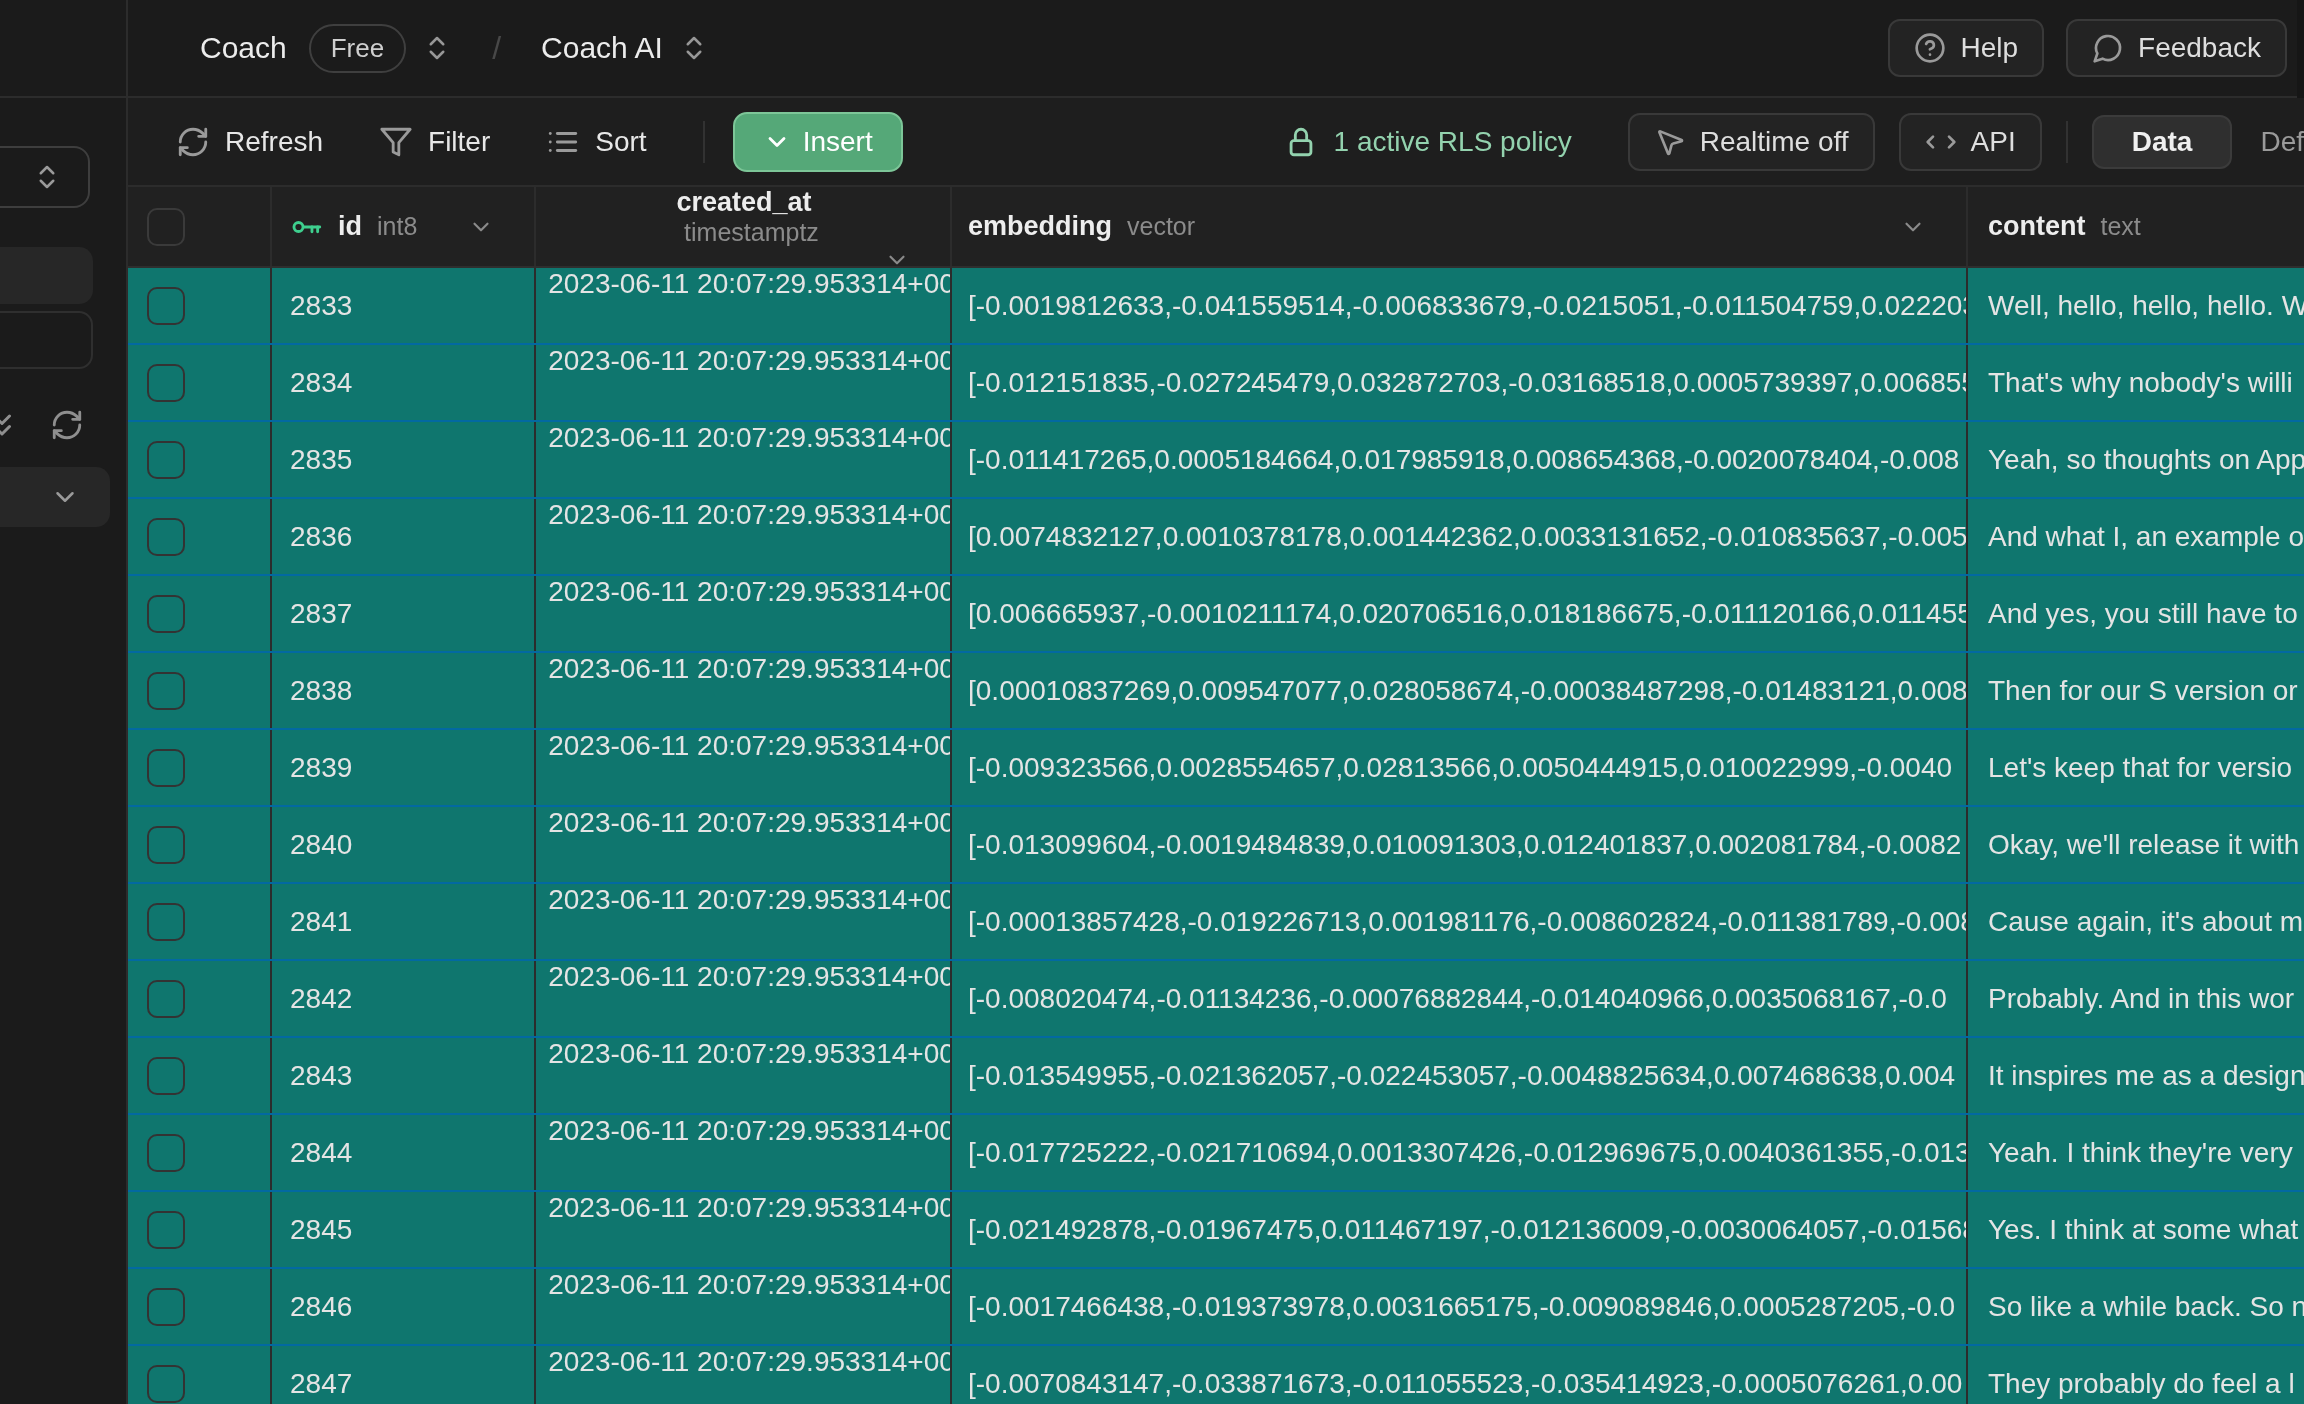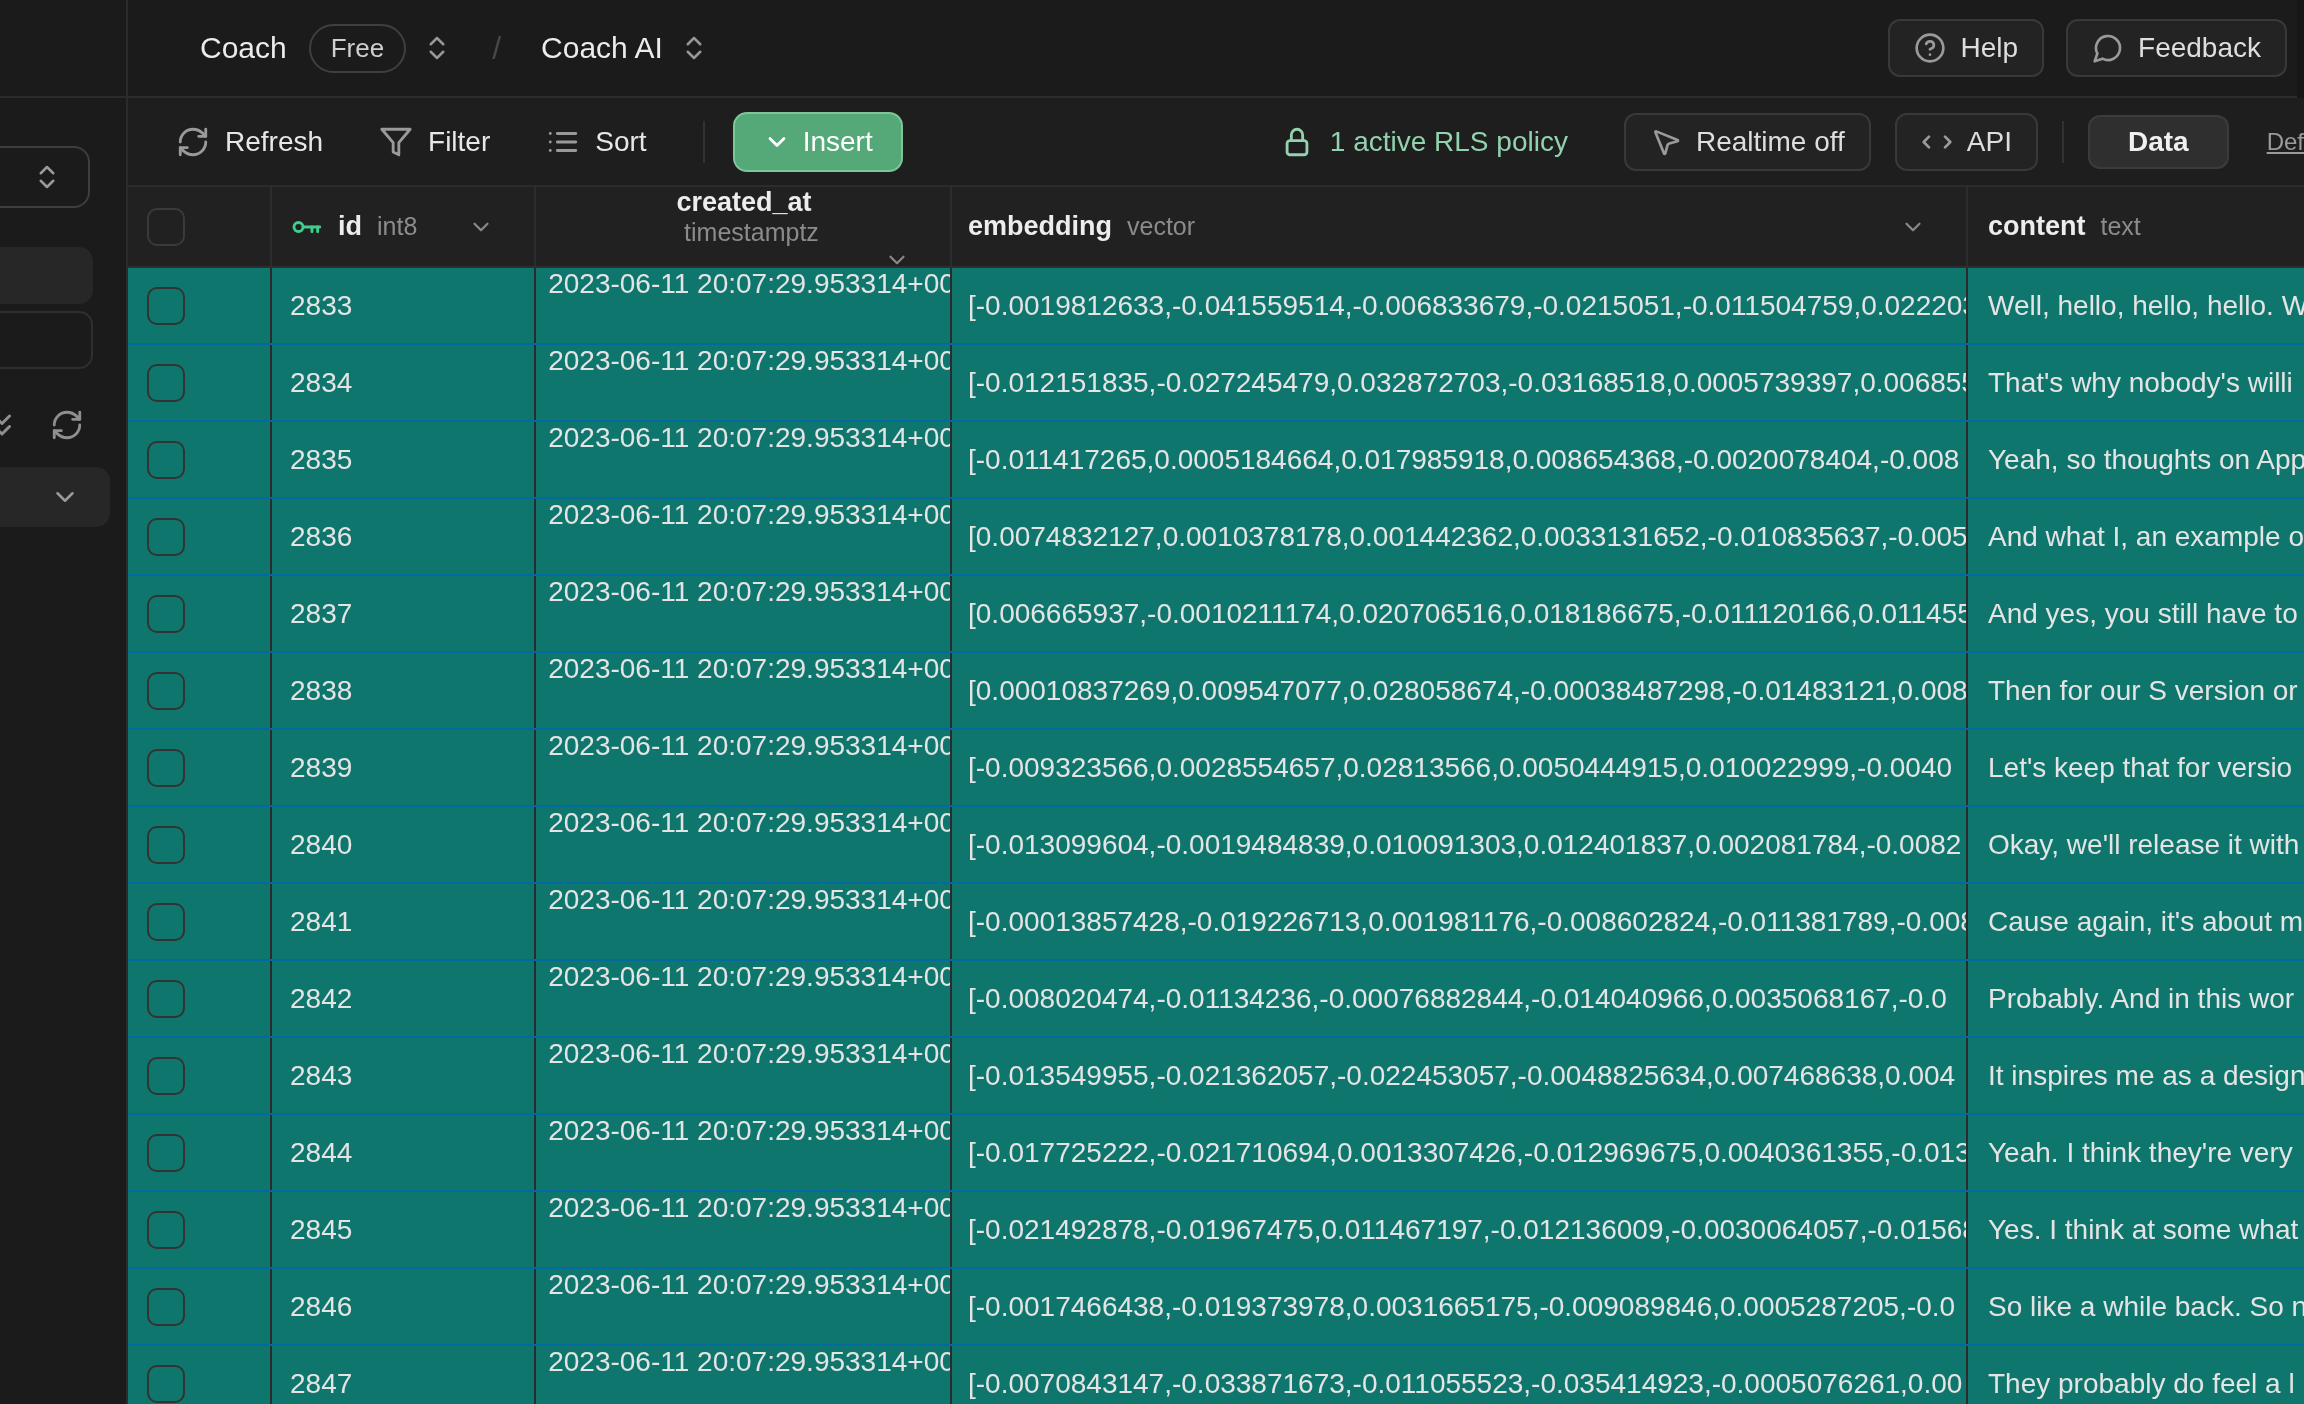--- a/index.html
+++ b/index.html
@@ -40,21 +40,21 @@
   .vdivider  { width:2px; height:42px; background:#323232; margin-right:28px; flex-shrink:0; }
   .insert-btn{ display:flex; align-items:center; gap:12px; background:#55a878;
                border:2px solid #7dc698; border-radius:14px; height:60px;
                padding:0 28px; color:#ffffff; font-size:28px; flex-shrink:0; }
   .rls       { margin-left:auto; display:flex; align-items:center; gap:16px;
                color:#93d2ae; font-size:28px; white-space:nowrap; flex-shrink:0; }
   .tool-right{ display:flex; align-items:center; gap:24px; margin-left:56px; flex-shrink:0; }
   .viewtab-on{ background:#2f2f2f; border:2px solid #3b3b3b; border-radius:12px;
                height:54px; display:flex; align-items:center; padding:0 38px;
                color:#f0f0f0; font-size:28px; font-weight:bold; flex-shrink:0; }
-  .viewtab-off{ color:#9a9a9a; font-size:24px; margin-left:14px; flex-shrink:0; white-space:nowrap;text-decoration:underline; }
+  .viewtab-off{ color:#9a9a9a; font-size:28px; margin-left:4px; flex-shrink:0; white-space:nowrap; }
 
   
   .g-row   { display:flex; height:77px; border-bottom:2px solid #0369a1; background:#0f766e; }
   .g-head  { display:flex; height:81px; background:#212121; border-bottom:2px solid #2e2e2e; }
   .cell    { display:flex; align-items:center; border-right:2px solid #2c2c2c;
              overflow:hidden; white-space:nowrap; flex-shrink:0; }
   .c-check   { width:144px; justify-content:flex-start; padding-left:19px; }
   .c-id      { width:264px; padding-left:18px; }
   .c-created { width:416px; padding-left:17px;flex-direction:column; }
   .c-embed   { width:1016px; padding-left:16px; }

